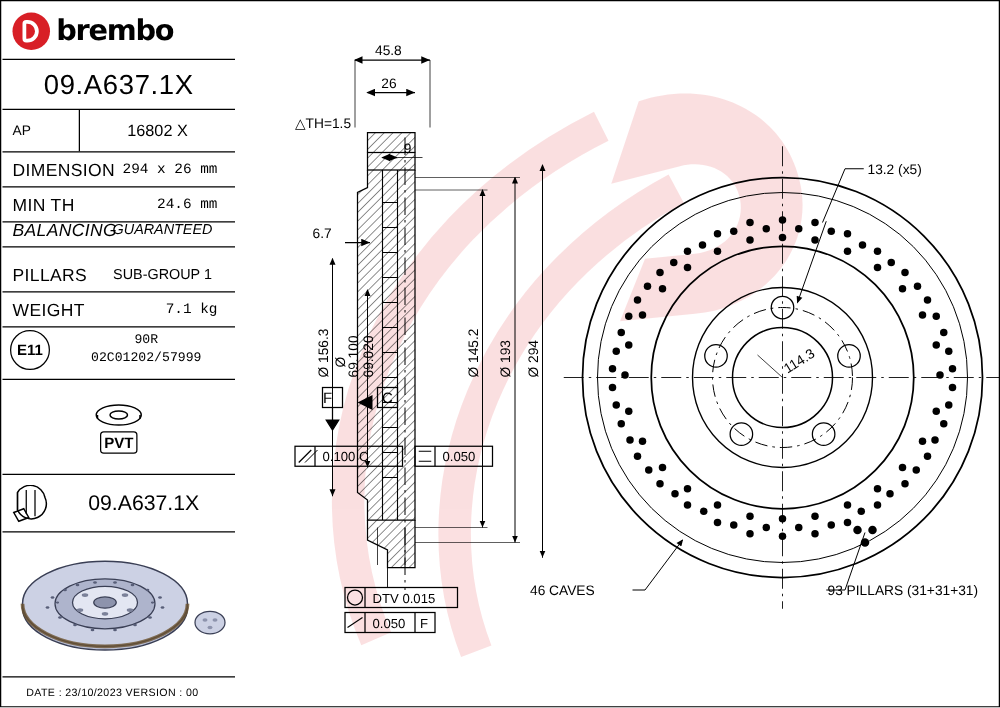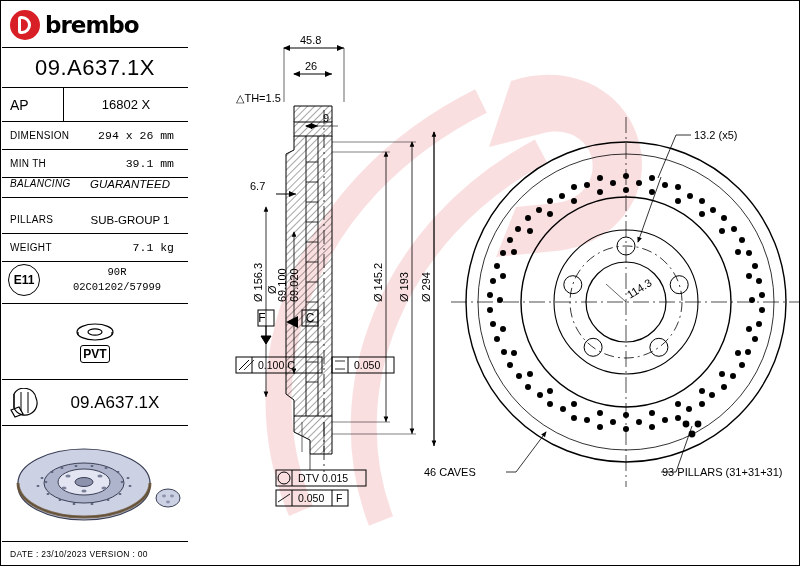--- a/index.html
+++ b/index.html
@@ -22,44 +22,44 @@
 
   .logo-row{position:absolute;left:0;top:0;width:186px;height:46px;border-bottom:1px solid #000;box-sizing:border-box;display:flex;align-items:center;padding-left:8px;}
   .logo-mark{width:30px;height:30px;border-radius:50%;background:#d81f26;position:relative;flex:0 0 auto;}
   .logo-mark:after{content:"";position:absolute;left:8px;top:6px;width:13px;height:18px;border:3px solid #fff;border-radius:3px 9px 9px 3px;box-sizing:border-box;}
   .logo-text{font-size:23px;font-weight:bold;letter-spacing:-1px;margin-left:5px;font-family:"DejaVu Sans", sans-serif;}
 
   .partno-row{position:absolute;left:0;top:46px;width:186px;height:40px;border-bottom:1px solid #000;box-sizing:border-box;display:flex;align-items:center;justify-content:center;}
   .partno{font-size:22px;letter-spacing:.5px;font-family:"Liberation Sans", sans-serif;}
 
   .ap-row{position:absolute;left:0;top:86px;width:186px;height:34px;border-bottom:1px solid #000;box-sizing:border-box;display:flex;align-items:center;}
-  .ap-lbl{width:62px;padding-left:8px;font-size:14px;border-right:1px solid #000;height:100%;display:flex;align-items:center;box-sizing:border-box;}
+  .ap-lbl{width:62px;padding-left:8px;font-size:11px;border-right:1px solid #000;height:100%;display:flex;align-items:center;box-sizing:border-box;}
   .ap-val{flex:1;display:flex;align-items:center;justify-content:center;font-size:13px;}
 
   .spec{position:absolute;left:0;width:186px;height:28px;border-bottom:1px solid #000;box-sizing:border-box;display:flex;align-items:center;}
-  .spec .k{width:78px;padding-left:8px;font-size:10px;letter-spacing:.3px;box-sizing:border-box;}
+  .spec .k{width:78px;padding-left:8px;font-size:14px;letter-spacing:.3px;box-sizing:border-box;}
   .spec .v{flex:1;font-size:11.5px;text-align:right;padding-right:14px;font-family:"Liberation Mono", monospace;}
   .spec .vtxt{flex:1;font-size:11.5px;text-align:center;padding-right:8px;}
 
   .e11row{position:absolute;left:0;top:254px;width:186px;height:48px;border-bottom:1px solid #000;box-sizing:border-box;display:flex;align-items:center;}
   .e11box{width:44px;display:flex;align-items:center;justify-content:center;}
   .e11circle{width:30px;height:30px;border:1.5px solid #000;border-radius:50%;display:flex;align-items:center;justify-content:center;font-size:12px;font-weight:bold;}
   .e11vals{flex:1;text-align:center;font-size:10.5px;line-height:1.35;font-family:"Liberation Mono", monospace;}
 
   .pvtrow{position:absolute;left:0;top:302px;width:186px;height:76px;border-bottom:1px solid #000;box-sizing:border-box;display:flex;align-items:center;justify-content:center;}
   .pvt-wrap{display:flex;flex-direction:column;align-items:center;}
   .pvt-icon{width:42px;height:22px;display:flex;align-items:center;justify-content:center;}
   .pvt-label{border:1.4px solid #000;border-radius:3px;padding:1px 2px;font-size:12px;font-weight:bold;margin-top:2px;}
 
   .stamp-row{position:absolute;left:0;top:378px;width:186px;height:46px;border-bottom:1px solid #000;box-sizing:border-box;display:flex;align-items:center;}
   .stamp-icon{width:46px;display:flex;align-items:center;justify-content:center;}
   .stamp-code{flex:1;font-size:17px;text-align:center;padding-right:6px;}
 
   .photo-row{position:absolute;left:0;top:424px;width:186px;height:116px;border-bottom:1px solid #000;box-sizing:border-box;}
-  .date-row{position:absolute;left:0;top:540px;width:186px;height:23px;display:flex;align-items:center;padding-left:8px;font-size:8.5px;letter-spacing:.3px;}
+  .date-row{position:absolute;left:0;top:540px;width:186px;height:23px;display:flex;align-items:center;padding-left:19px;font-size:8.5px;letter-spacing:.3px;}
 
   
   .draw{position:absolute;left:205px;top:1px;width:611px;height:563px;}
   .draw svg{position:absolute;left:0;top:0;}
   text{font-family:"Liberation Sans", sans-serif;}
 </style>
 </head>
 <body>
 
 <div class="sheet">
@@ -91,21 +91,21 @@
       <div class="ap-lbl">AP</div>
       <div class="ap-val">16802 X</div>
     </div>
 
     <div class="spec" style="top:120px;">
       <div class="k">DIMENSION</div>
       <div class="v">294 x 26  mm</div>
     </div>
     <div class="spec" style="top:148px;">
       <div class="k">MIN TH</div>
-      <div class="v">39.1  mm</div>
+      <div class="v">24.6  mm</div>
     </div>
     <div class="spec" style="top:168px;font-style:italic;">
       <div class="k">BALANCING</div>
       <div class="vtxt">GUARANTEED</div>
     </div>
     <div class="spec" style="top:204px;">
       <div class="k">PILLARS</div>
       <div class="vtxt">SUB-GROUP 1</div>
     </div>
     <div class="spec" style="top:232px;">

